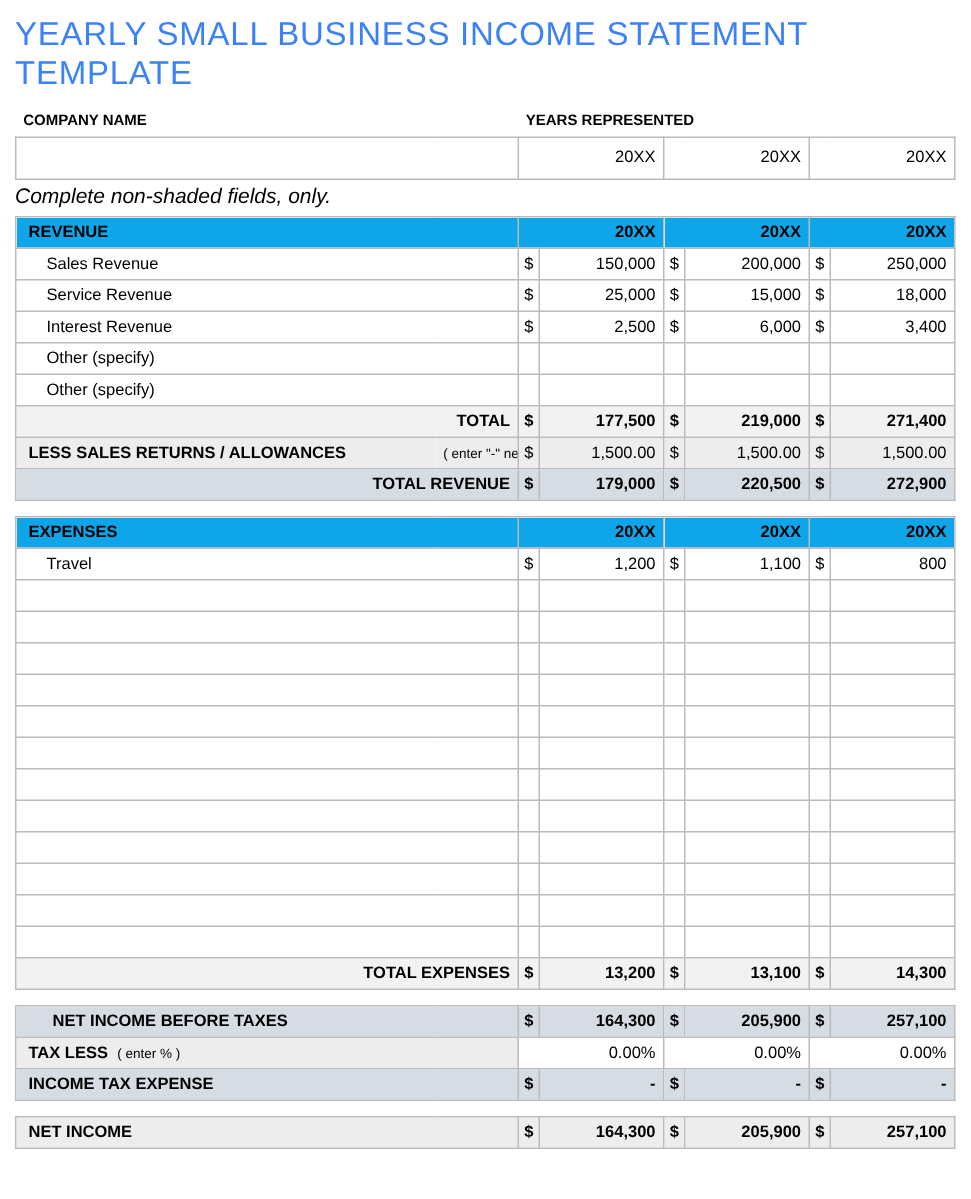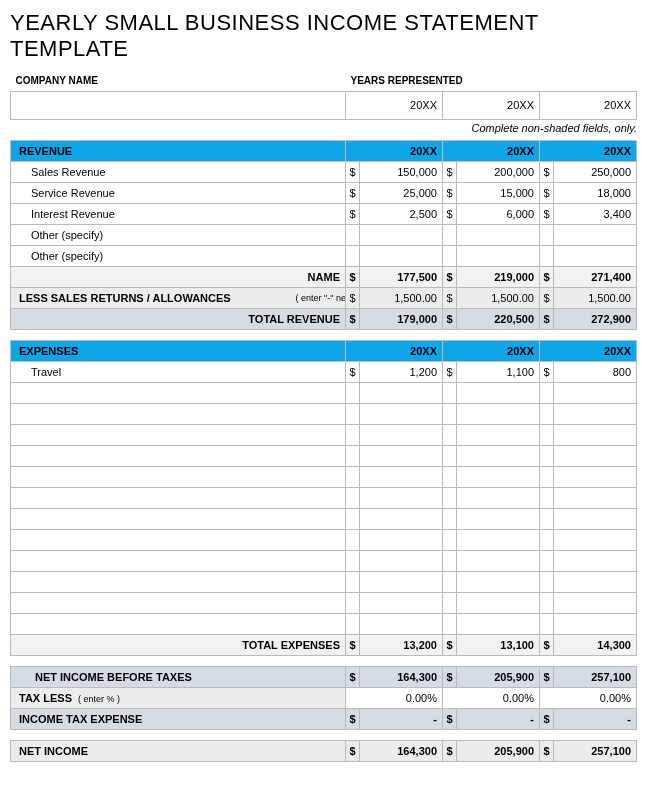--- a/index.html
+++ b/index.html
@@ -1,22 +1,22 @@
 <!DOCTYPE html>
 <html><head>
 <meta charset="utf-8">
 <style>
 * { box-sizing: border-box; margin: 0; padding: 0; }
 body { font-family: Arial, sans-serif; font-size: 11px; background: #fff; width: 647px; }
 .container { padding: 10px; }
-h1 { font-size: 22px; font-weight: normal; color: #000000; letter-spacing: 0.5px; margin-bottom: 8px; font-family: Arial, sans-serif; }
+h1 { font-size: 22px; font-weight: normal; color: #3b82f6; letter-spacing: 0.5px; margin-bottom: 8px; font-family: Arial, sans-serif; }
 table { border-collapse: collapse; width: 100%; table-layout: fixed; }
 td, th { border: 1px solid #bbb; height: 21px; padding: 2px 5px; overflow: hidden; white-space: nowrap; }
 .hdr-label { font-weight: bold; font-size: 10px; border: none; padding-bottom: 2px; }
-.note { font-style: italic; font-size: 11px; padding: 2px 0; text-align: right; }
+.note { font-style: italic; font-size: 14px; padding: 2px 0; }
 .section-header { background: #0ea5e9; font-weight: bold; font-size: 11px; }
 .gray-bg { background: #f2f2f2; }
 .lightgray-bg { background: #ededed; }
 .bluegray-bg { background: #d6dce4; border-radius: 10px; }
 .ta-right { text-align: right; }
 .bold { font-weight: bold; }
 .indent { padding-left: 20px; }
 .currency { width: 14px; text-align: center; padding: 2px 1px; }
 .num { text-align: right; padding-right: 5px; }
 .small-hint { font-size: 9px; font-weight: normal; }
@@ -116,21 +116,21 @@
     <td class="currency"></td>
     <td class="num"></td>
     <td class="currency"></td>
     <td class="num"></td>
     <td class="currency"></td>
     <td class="num"></td>
   </tr>
       </tbody>
   <tbody>
         <tr class="gray-bg bold">
-    <td colspan="2" class="ta-right">NAME</td>
+    <td colspan="2" class="ta-right">TOTAL</td>
     <td class="currency">$</td>
     <td class="num">177,500</td>
     <td class="currency">$</td>
     <td class="num">219,000</td>
     <td class="currency">$</td>
     <td class="num">271,400</td>
   </tr>
   <tr class="lightgray-bg">
     <td class="bold" style="padding-left:8px;border-right:none"><span>LESS SALES RETURNS / ALLOWANCES</span></td>
     <td class="small-hint" style="border-left:none">( enter "-" negative amou</td>

